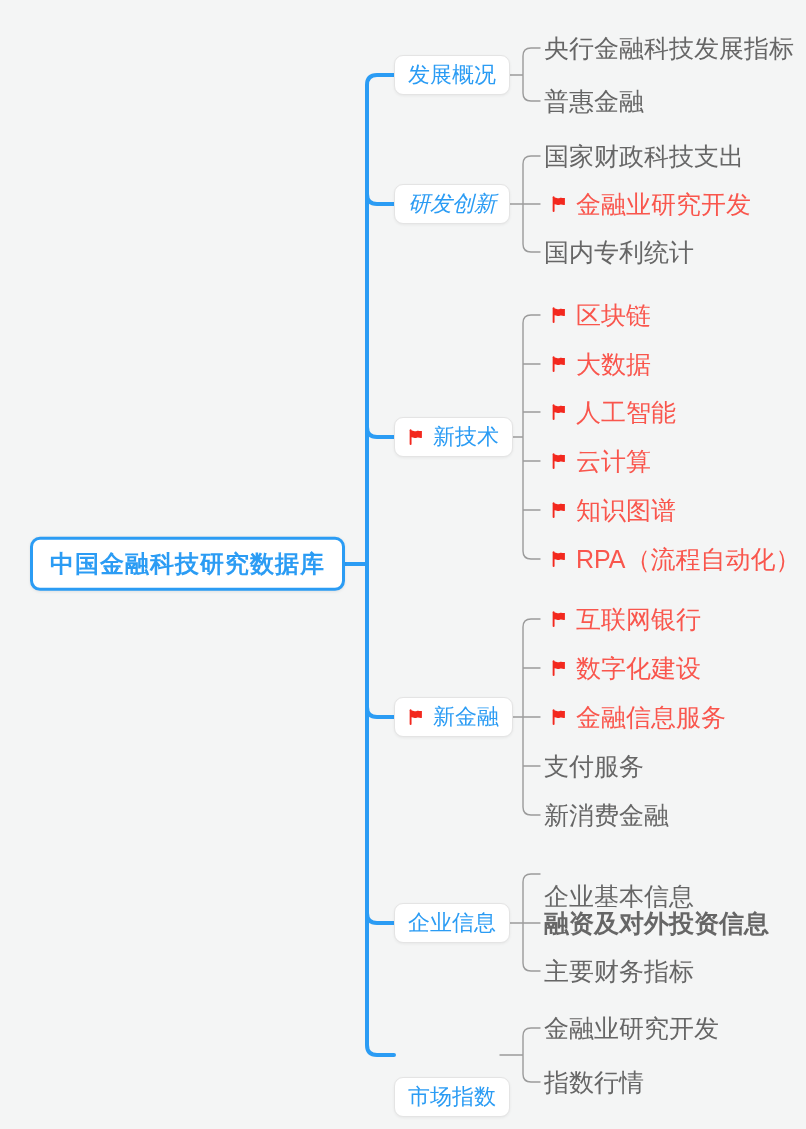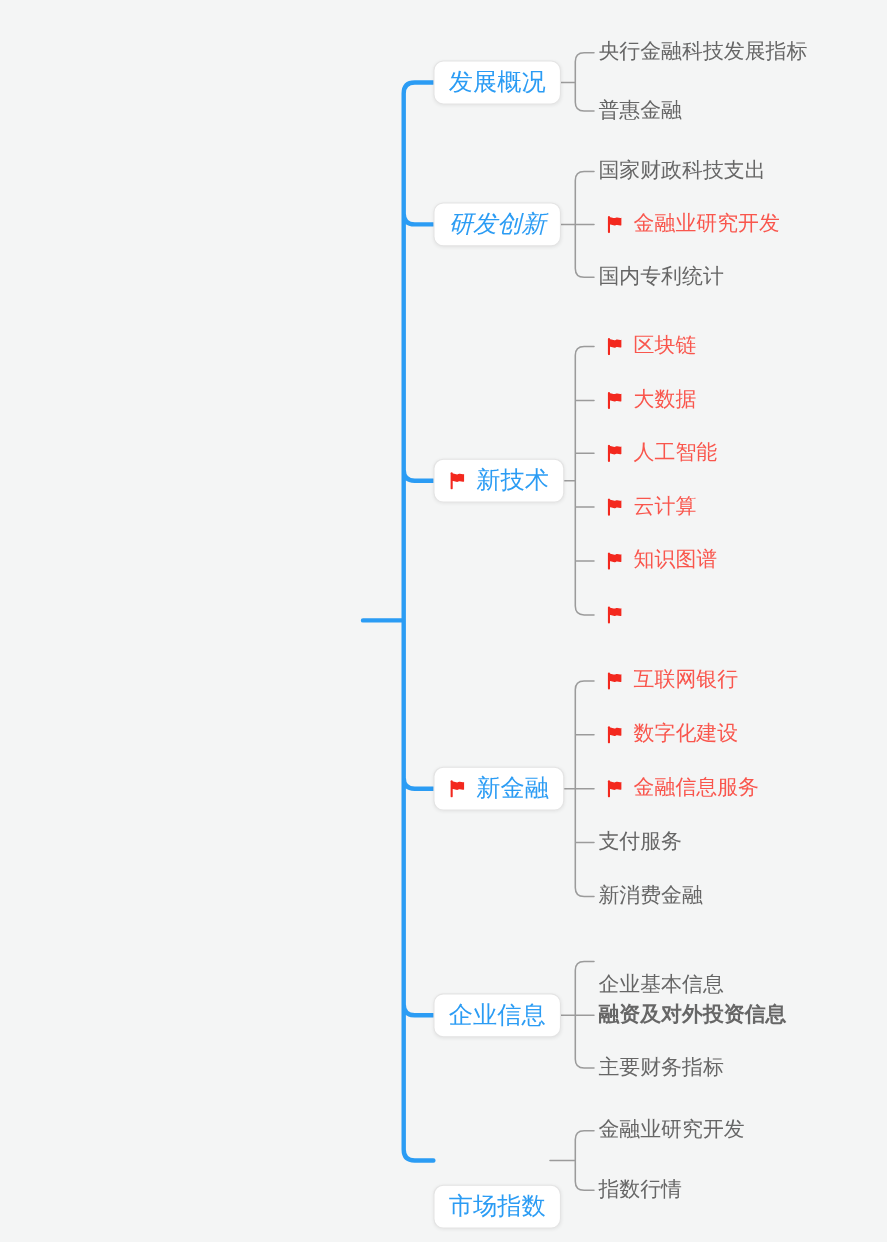--- a/index.html
+++ b/index.html
@@ -56,38 +56,41 @@
     color:var(--blue,#2b9cf4);
   }
   .child-row{
     position:absolute;
     left:544px;
     transform:translateY(-50%);
     display:flex;
     align-items:center;
     gap:9px;
     white-space:nowrap;
-    font-size:19px;
+    font-size:25px;
     line-height:24px;
     color:var(--text-gray,#666666);
   }
   .child-row.flagged{
     left:551px;
     color:var(--text-red,#f9564d);
   }
   .flag-icon{flex:0 0 auto;display:block;}
 </style>
 </head>
 <body>
 
 <div class="canvas">
   <svg class="connectors" id="connectors">
       <path d="M 330 564 H 367 M 394 75 H 377 Q 367 75 367 85 V 1045 Q 367 1055 377 1055 H 394 M 367 194 Q 367 204 377 204 H 394 M 367 427 Q 367 437 377 437 H 394 M 367 707 Q 367 717 377 717 H 394 M 367 913 Q 367 923 377 923 H 394" fill="none" stroke="#2b9cf4" stroke-width="4" stroke-linecap="round"></path>
       <path d="M 500 75 H 523 M 540 48 H 531 Q 523 48 523 56 V 93 Q 523 101 531 101 H 540 M 500 204 H 523 M 540 156 H 531 Q 523 156 523 164 V 244 Q 523 252 531 252 H 540 M 523 204 H 540 M 500 437 H 523 M 540 315 H 531 Q 523 315 523 323 V 551 Q 523 559 531 559 H 540 M 523 364 H 540 M 523 412 H 540 M 523 461 H 540 M 523 510 H 540 M 500 717 H 523 M 540 619 H 531 Q 523 619 523 627 V 807 Q 523 815 531 815 H 540 M 523 668 H 540 M 523 717 H 540 M 523 766 H 540 M 500 923 H 523 M 540 874 H 531 Q 523 874 523 882 V 963 Q 523 971 531 971 H 540 M 523 923 H 540 M 500 1055 H 523 M 540 1028 H 531 Q 523 1028 523 1036 V 1074 Q 523 1082 531 1082 H 540" fill="none" stroke="#9b9b9b" stroke-width="1.4" stroke-linecap="round"></path>
     </svg>
+  <div class="root-node">
+    <span class="root-label">中国金融科技研究数据库</span>
+  </div>
   <div id="nodes">
       <div class="branch-node" style="top: 75px;">
         <span class="branch-label">发展概况</span>
       </div>
       <div class="child-row" style="top: 48px;">
         <span>央行金融科技发展指标</span>
       </div>
       <div class="child-row" style="top: 101px;">
         <span>普惠金融</span>
       </div>
@@ -147,20 +150,21 @@
           <path d="M2.6 1.2 V15" stroke="var(--flag-red)" stroke-width="1.9" stroke-linecap="round" fill="none"></path>
           <path d="M2.6 1.8 C4.8 0.4 6.6 3.1 8.7 2 C10.6 1 12.2 2.7 13.9 1.9 L13.9 8.7 C12.2 9.5 10.6 7.8 8.7 8.8 C6.6 9.9 4.8 7.2 2.6 8.6 Z" fill="var(--flag-red)"></path>
         </svg>
         <span>知识图谱</span>
       </div>
       <div class="child-row flagged" style="top: 559px;">
         <svg class="flag-icon" width="16" height="16" viewBox="0 0 16 16">
           <path d="M2.6 1.2 V15" stroke="var(--flag-red)" stroke-width="1.9" stroke-linecap="round" fill="none"></path>
           <path d="M2.6 1.8 C4.8 0.4 6.6 3.1 8.7 2 C10.6 1 12.2 2.7 13.9 1.9 L13.9 8.7 C12.2 9.5 10.6 7.8 8.7 8.8 C6.6 9.9 4.8 7.2 2.6 8.6 Z" fill="var(--flag-red)"></path>
         </svg>
+        <span>RPA（流程自动化）</span>
       </div>
       <div class="branch-node" style="top: 717px;">
         <svg class="flag-icon" width="16" height="16" viewBox="0 0 16 16">
           <path d="M2.6 1.2 V15" stroke="var(--flag-red)" stroke-width="1.9" stroke-linecap="round" fill="none"></path>
           <path d="M2.6 1.8 C4.8 0.4 6.6 3.1 8.7 2 C10.6 1 12.2 2.7 13.9 1.9 L13.9 8.7 C12.2 9.5 10.6 7.8 8.7 8.8 C6.6 9.9 4.8 7.2 2.6 8.6 Z" fill="var(--flag-red)"></path>
         </svg>
         <span class="branch-label">新金融</span>
       </div>
       <div class="child-row flagged" style="top: 619px;">
         <svg class="flag-icon" width="16" height="16" viewBox="0 0 16 16">

